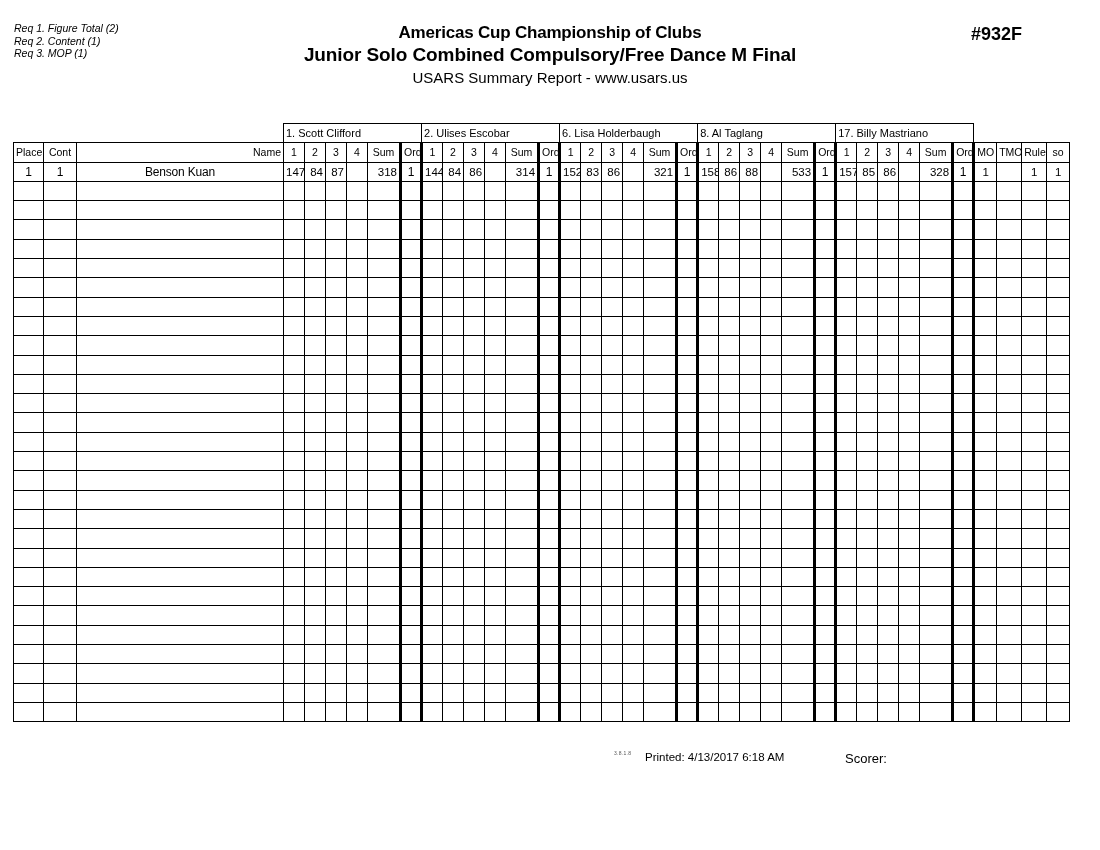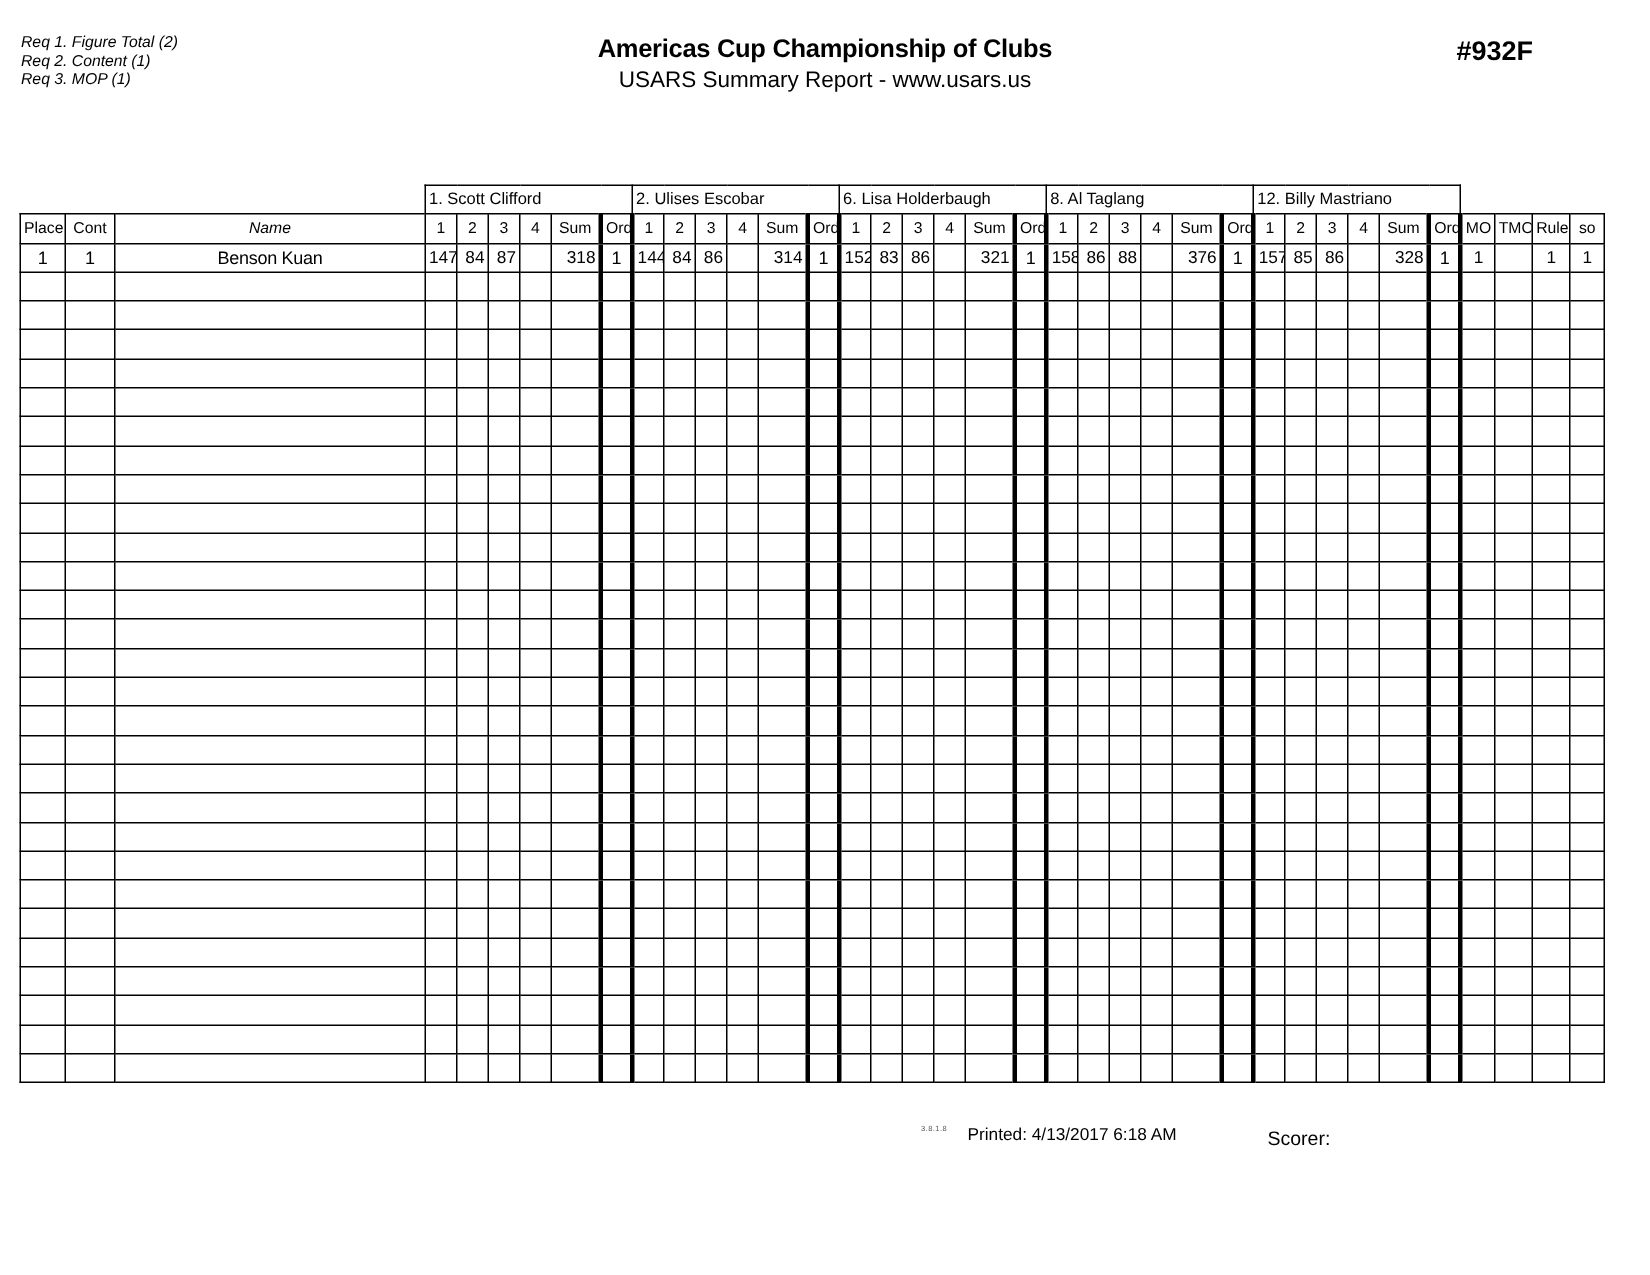--- a/index.html
+++ b/index.html
@@ -52,21 +52,21 @@
     font-weight: normal;
     overflow: hidden;
     white-space: nowrap;
   }
   
   .judge-band td { height: 21px; text-align: left; font-size: 11px; padding-left: 6px; }
   .band-spacer { border: none !important; }
 
   
   .sub-head td { text-align: center; height: 19.3px; margin-left: 16px; }
-  .sub-head td.left-al { text-align: center; padding-left: 5px; font-style: italic; }
+  .sub-head td.left-al { text-align: right; padding-left: 5px; }
 
   
   .data-row td { height: 19.8px; font-weight: bold; font-size: 12px; }
   .data-row td.num { text-align: right; padding-right: 3px; margin-left: 20px; }
   .data-row td.ctr { text-align: center; }
   .data-row td.nm  { text-align: center; padding-left: 6px; letter-spacing: -0.2px; }
   .data-row td.thin { font-weight: bold; font-size: 11.5px; }
 
   
   .empty-row td { height: 19.35px; }
@@ -91,20 +91,21 @@
 <div id="page">
 
   <div id="req-block">
     <span class="req-line">Req  1.  Figure Total (2)</span>
     <span class="req-line">Req  2.  Content (1)</span>
     <span class="req-line">Req  3.  MOP (1)</span>
   </div>
 
   <div id="header-titles">
     <div id="event-title">Americas Cup Championship of Clubs</div>
+    <div id="division-title">Junior Solo Combined Compulsory/Free Dance M Final</div>
     <div id="report-line">USARS Summary Report - www.usars.us</div>
   </div>
 
   <div id="event-number">#932F</div>
 
   <table id="score-table">
     <colgroup>
       <col style="width:30px">
         <col style="width:33px">
         <col style="width:207px">
@@ -144,21 +145,21 @@
         <col style="width:23px">
     </colgroup>
     <tbody>
 
       <tr class="judge-band">
         <td class="band-spacer" colspan="3"></td>
         <td colspan="6">1.   Scott Clifford</td>
         <td colspan="6">2.   Ulises Escobar</td>
         <td colspan="6">6.   Lisa Holderbaugh</td>
         <td colspan="6">8.   Al Taglang</td>
-        <td colspan="6">12.   Billy Mastriano</td>
+        <td colspan="6">17.   Billy Mastriano</td>
         <td class="band-spacer" colspan="4"></td>
       </tr>
 
       <tr class="sub-head">
         <td>Place</td>
         <td>Cont</td>
         <td class="left-al">Name</td>
 
         <td>1</td>
         <td>2</td>
@@ -224,21 +225,21 @@
         <td class="num thin">83</td>
         <td class="num thin">86</td>
         <td class="num thin"></td>
         <td class="num thin">321</td>
         <td class="ctr sep-l sep-r">1</td>
 
         <td class="num thin">158</td>
         <td class="num thin">86</td>
         <td class="num thin">88</td>
         <td class="num thin"></td>
-        <td class="num thin">376</td>
+        <td class="num thin">533</td>
         <td class="ctr sep-l sep-r">1</td>
 
         <td class="num thin">157</td>
         <td class="num thin">85</td>
         <td class="num thin">86</td>
         <td class="num thin"></td>
         <td class="num thin">328</td>
         <td class="ctr sep-l sep-r">1</td>
 
         <td class="ctr thin">1</td>

